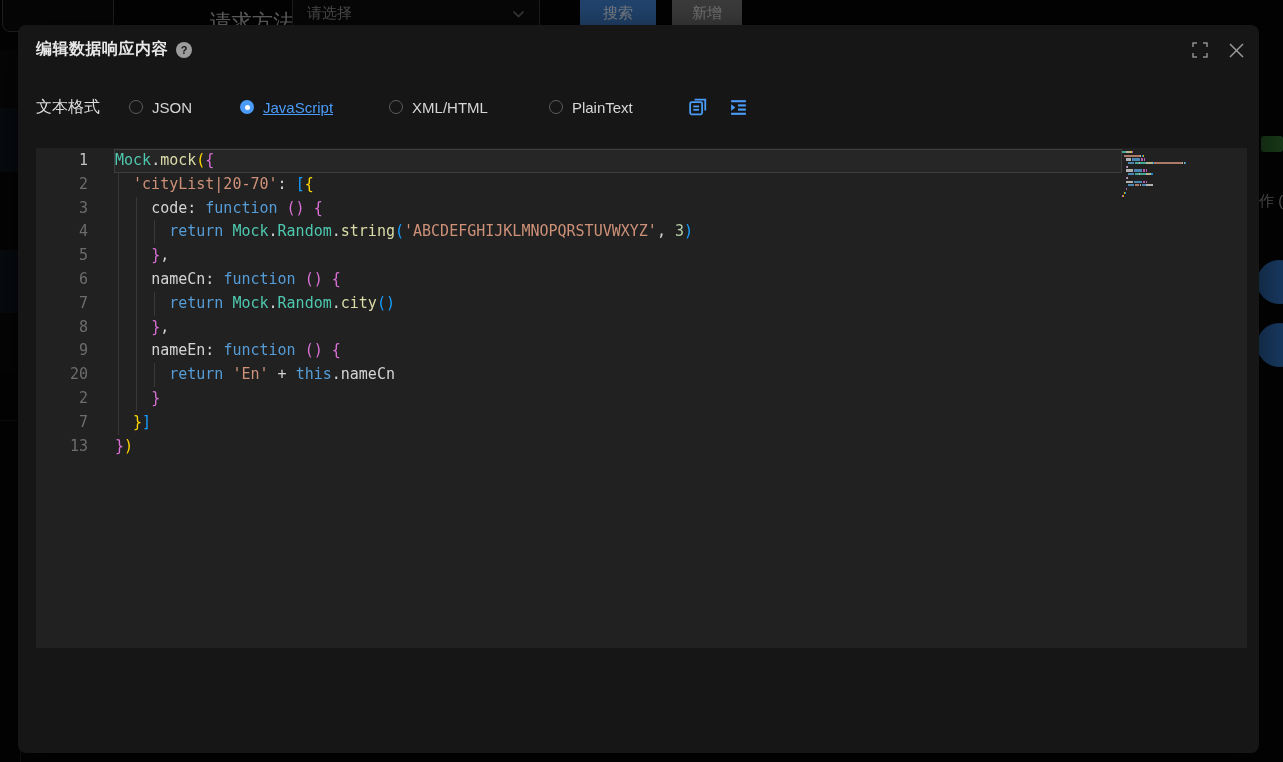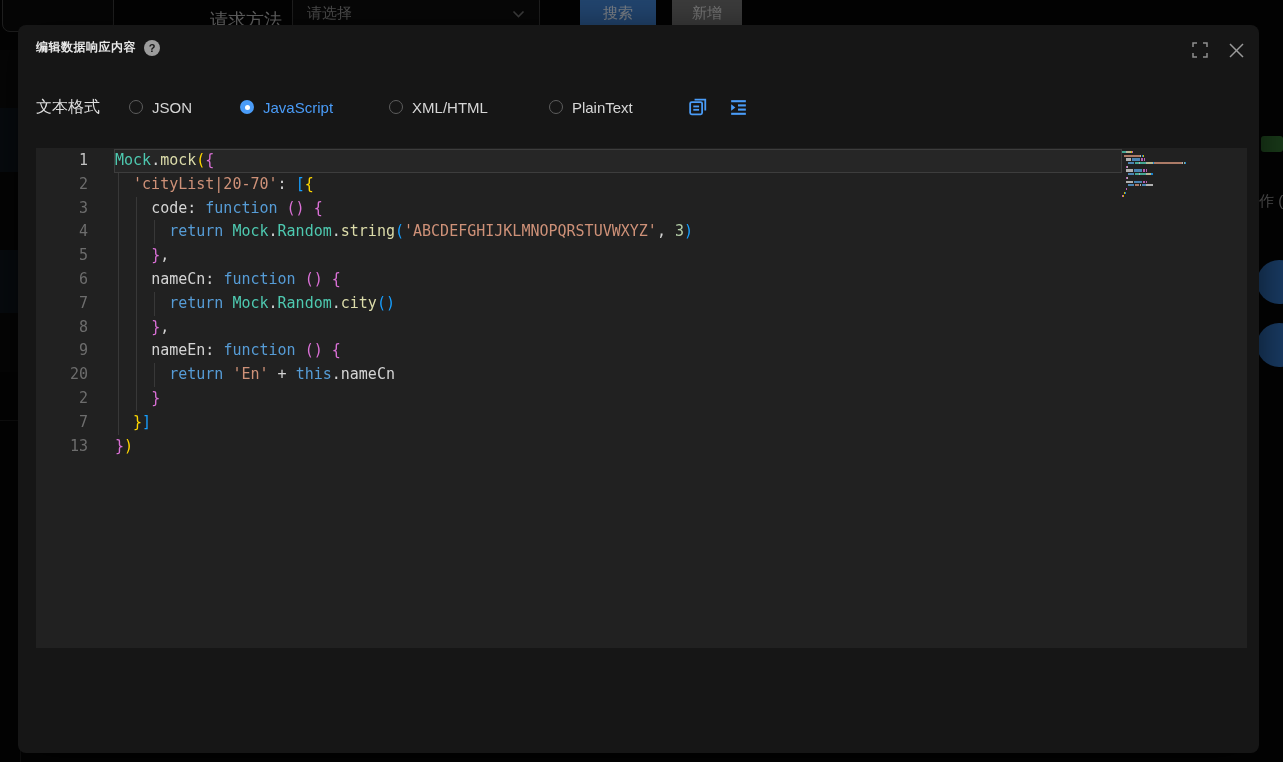--- a/index.html
+++ b/index.html
@@ -2,56 +2,56 @@
 <html><head>
 <meta charset="utf-8">
 <style>
   html,body{margin:0;padding:0;background:#000;}
   .stage{position:relative;width:1283px;height:762px;overflow:hidden;
          font-family:"Liberation Sans",sans-serif;background:#0c0c0c;}
   
   .bg{position:absolute;inset:0;background:#060606;}
   .bg-box{position:absolute;left:2px;top:-10px;width:110px;height:40px;border:1px solid #3a3a3a;
           border-radius:8px;background:#0b0b0b;}
-  .bg-label{position:absolute;left:210px;top:8px;font-size:18px;color:#b9b9b9;}
+  .bg-label{position:absolute;left:210px;top:8px;font-size:21px;color:#b9b9b9;}
   .bg-select{position:absolute;left:292px;top:-7px;width:248px;height:40px;border:1px solid #3a3a3a;
              border-radius:8px;background:#0d0d0d;display:flex;align-items:center;justify-content:space-between;
              padding:0 14px;box-sizing:border-box;color:#8b8b8b;font-size:15px;}
   .bg-btn{position:absolute;top:-7px;height:40px;border:none;border-radius:6px;font-size:15px;
           font-family:"Liberation Sans",sans-serif;}
   .bg-search{left:580px;width:76px;background:#3f7ecb;color:#dfe9f5;}
   .bg-add{left:672px;width:70px;background:#6e6e6e;color:#d8d8d8;}
   .lcol{position:absolute;left:0;top:50px;width:20px;height:712px;border-right:1px solid #1d1d1d;}
   .lrow{position:absolute;left:0;width:20px;border-bottom:1px solid #1c1c1c;}
   .green-tag{position:absolute;left:1261px;top:136px;width:22px;height:16px;background:#2f6b2f;border-radius:3px;}
   .op-frag{position:absolute;left:1259px;top:192px;color:#9c9c9c;font-size:15px;white-space:nowrap;}
   .bcirc{position:absolute;left:1257px;width:44px;height:44px;border-radius:50%;background:#2e6cb4;
          color:#cfe3ff;font-size:11px;display:flex;align-items:center;justify-content:center;}
   
   .overlay{position:absolute;inset:0;background:rgba(0,0,0,0.45);}
   
   .modal{position:absolute;left:18px;top:25px;width:1241px;height:728px;background:#161616;
          border-radius:8px;box-shadow:0 8px 40px rgba(0,0,0,.6);}
   .m-title{position:absolute;left:18px;top:14px;display:flex;align-items:center;gap:8px;}
-  .m-title h1{margin:0;font-size:12px;font-weight:700;color:#e8e8e8;letter-spacing:.5px;}
+  .m-title h1{margin:0;font-size:16px;font-weight:700;color:#e8e8e8;letter-spacing:.5px;}
   .help{width:16px;height:16px;border-radius:50%;background:#9c9c9c;color:#141414;font-size:11px;
         font-weight:700;display:flex;align-items:center;justify-content:center;}
   .winctl{position:absolute;top:16px;width:18px;height:18px;display:flex;align-items:center;justify-content:center;cursor:pointer;}
   .fullscreen{right:50px;} .close{right:14px;}
   
   .fmt{position:absolute;left:18px;top:66px;height:32px;display:flex;align-items:center;font-size:15px;}
   .fmt-label{color:#dedede;font-size:16px;}
   .fmt-item{display:flex;align-items:center;gap:9px;color:#d6d6d6;}
   .fmt-item.i0{margin-left:29px;} .fmt-item.i1{margin-left:48px;}
   .fmt-item.i2{margin-left:56px;} .fmt-item.i3{margin-left:61px;}
   .radio{width:14px;height:14px;border-radius:50%;border:1px solid #5d5d5d;box-sizing:border-box;background:transparent;}
   .fmt-item.sel .radio{border:none;background:#4a9cf8;position:relative;}
   .fmt-item.sel .radio::after{content:"";position:absolute;left:4.5px;top:4.5px;width:5px;height:5px;
         border-radius:50%;background:#fff;}
-  .fmt-item.sel .fmt-opt{color:#4a9cf8;}
+  .fmt-item.sel .fmt-opt{color:#4a9cf8;text-decoration:underline;}
   .tool-icons{display:flex;align-items:center;gap:20px;margin-left:54px;}
   .tool-icons svg{display:block;cursor:pointer;}
   
   .editor{position:absolute;left:18px;top:123px;width:1211px;height:500px;background:#212121;overflow:hidden;
           font-family:"DejaVu Sans Mono","Liberation Mono",monospace;font-size:15px;}
   .gutter{position:absolute;left:0;top:1px;width:79px;}
   .ln{height:23.8px;line-height:23.8px;text-align:right;padding-right:27px;color:#6d6d6d;}
   .ln.active{color:#c2c2c2;}
   .curline{position:absolute;left:78px;top:1px;width:1008px;height:23.8px;background:#262626;
            border:1px solid #3d3d3d;box-sizing:border-box;}

